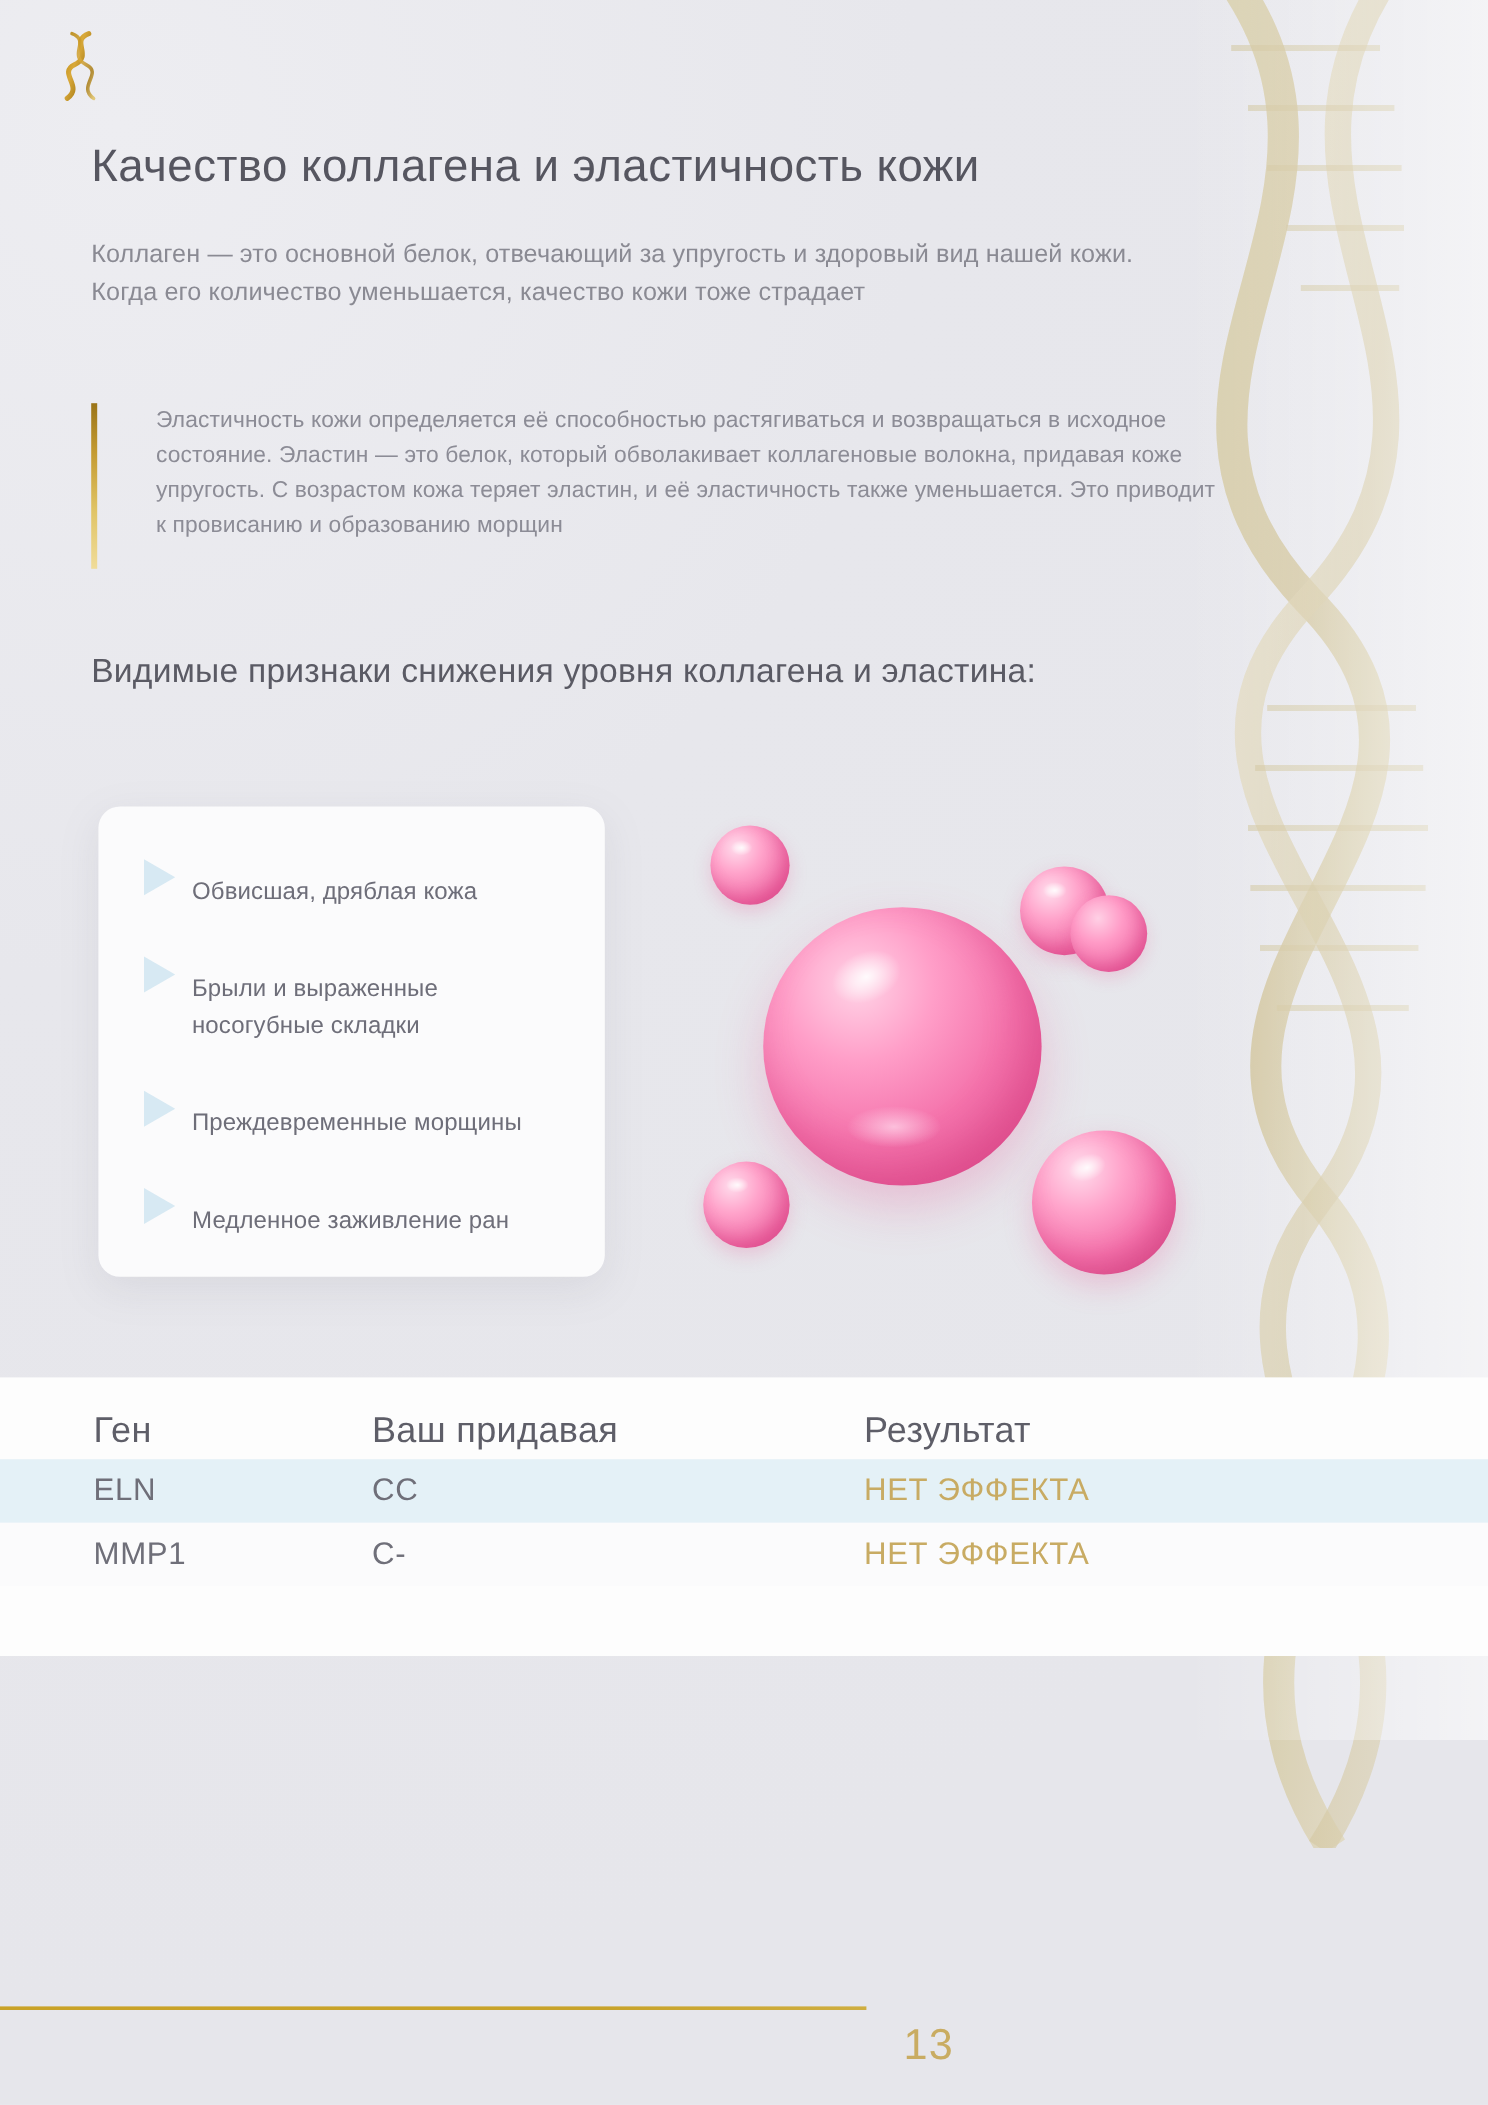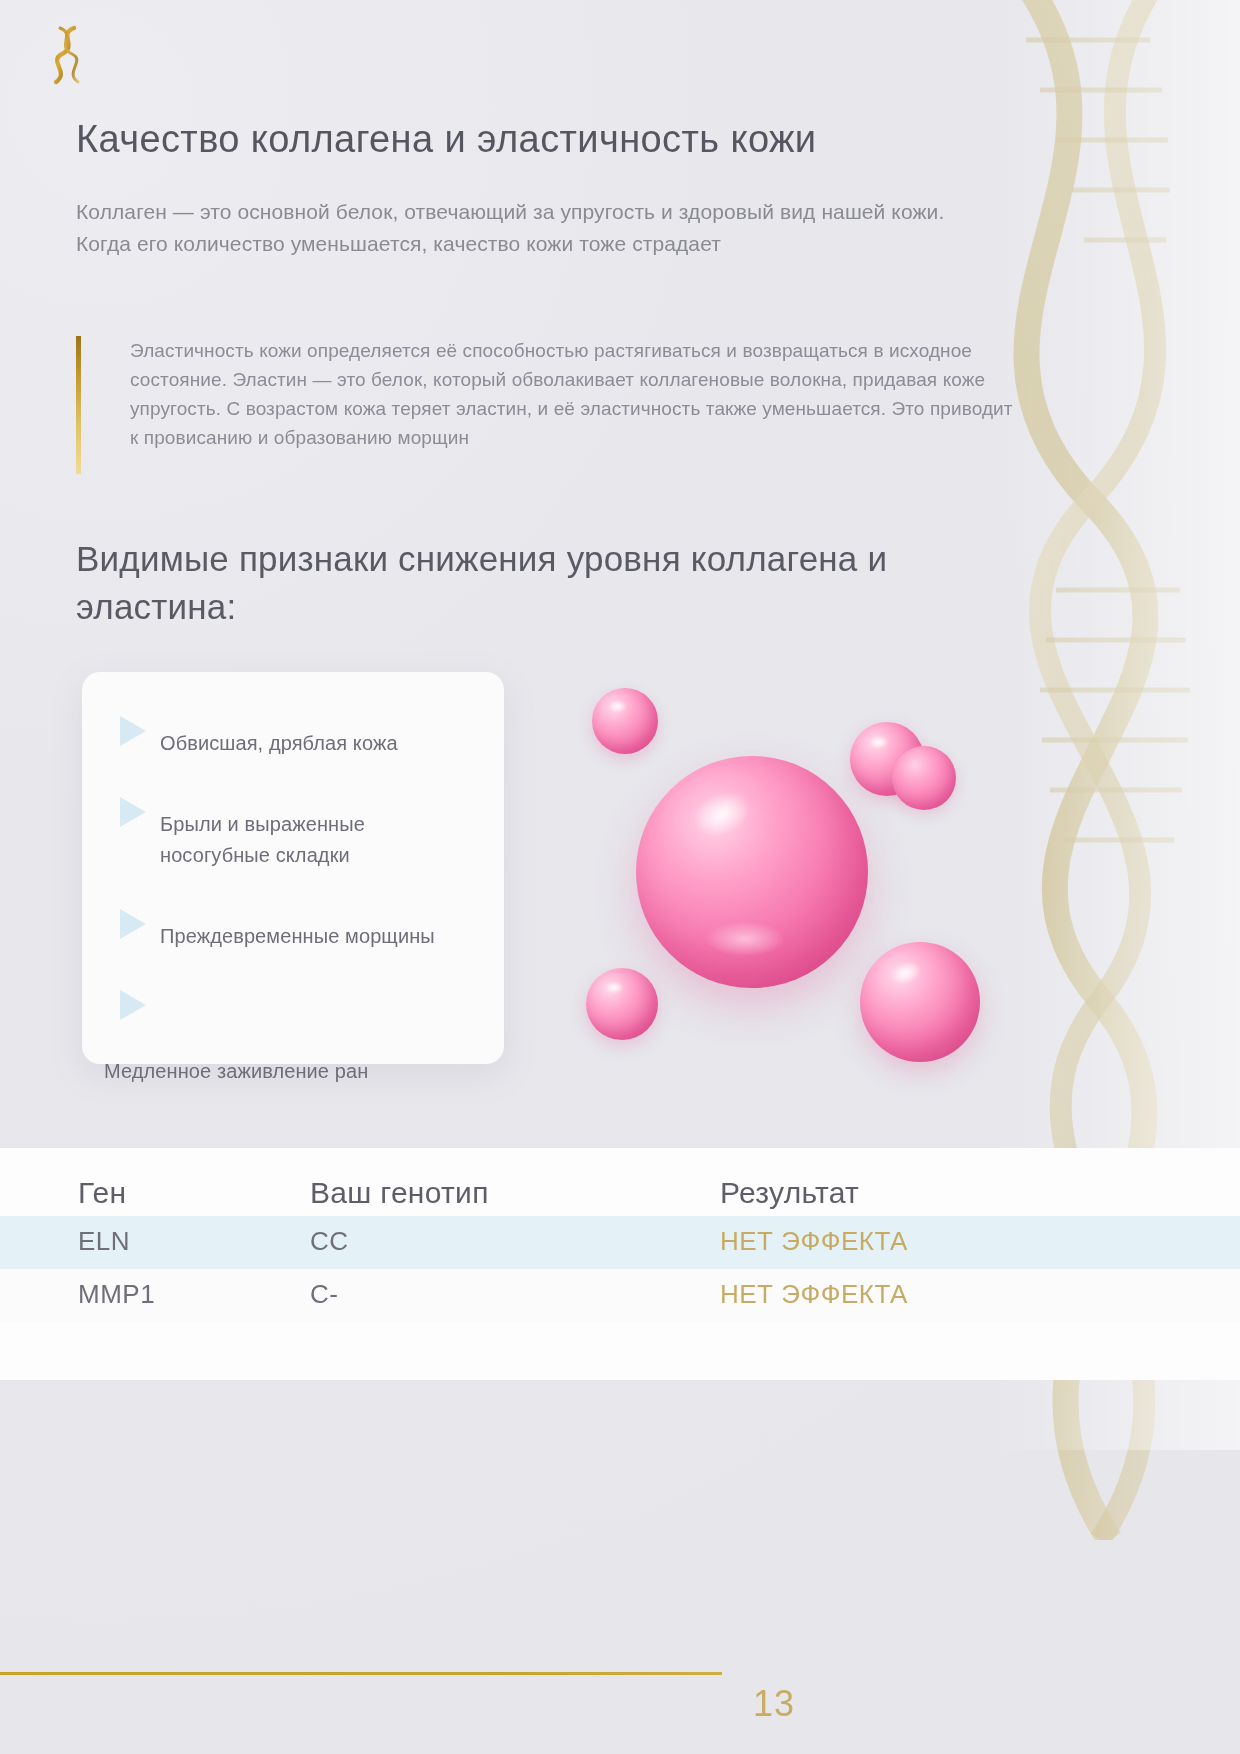--- a/index.html
+++ b/index.html
@@ -73,38 +73,38 @@
     background:linear-gradient(to bottom,#9a7418 0%,#c49b32 30%,#e0c466 65%,#f0dc9a 100%);
   }
   .quote p{
     font-size:19px; line-height:29px; color:#8c8c96; letter-spacing:.1px;
   }
 
   
   .section-head {
     position:absolute; left:76px; top:535px;
     width:820px;
-    font-size:35px; line-height:48px; font-weight:400;
+    font-size:28px; line-height:48px; font-weight:400;
     color:#5a5a64; letter-spacing:.2px;
   }
 
   
   .signs-card {
     position:absolute; left:82px; top:672px;
     width:422px; height:392px;
     background:#fbfbfc;
     border-radius:18px;
     box-shadow:0 10px 34px rgba(120,120,140,.13);
     padding:34px 26px 26px 22px;
   }
   .sign {
     display:flex; align-items:flex-start; gap:14px;
     margin-bottom:28px;
   }
-  .sign:last-child{margin-bottom:0;flex-direction:column;}
+  .sign:last-child{margin-bottom:0;}
   .tri {
     flex:0 0 auto;
     width:0;height:0;
     border-top:15px solid transparent;
     border-bottom:15px solid transparent;
     border-left:26px solid #d7e9f3;
     margin-top:10px; margin-left:16px;
   }
   .sign-text{
     font-size:20px; line-height:31px; color:#6e6e79; letter-spacing:.1px;
@@ -317,21 +317,21 @@
       <div class="bub bub-bl"></div>
       <div class="bub bub-br"></div>
     </div>
   </div>
 
   <div class="table-wrap">
     <table class="tbl">
       <thead>
         <tr>
           <th class="c-gene">Ген</th>
-          <th class="c-geno">Ваш генотип</th>
+          <th class="c-geno">Ваш придавая</th>
           <th class="c-res-h">Результат</th>
         </tr>
       </thead>
       <tbody>
         <tr>
           <td class="c-gene">ELN</td>
           <td class="c-geno">CC</td>
           <td class="c-res">НЕТ ЭФФЕКТА</td>
         </tr>
         <tr>

